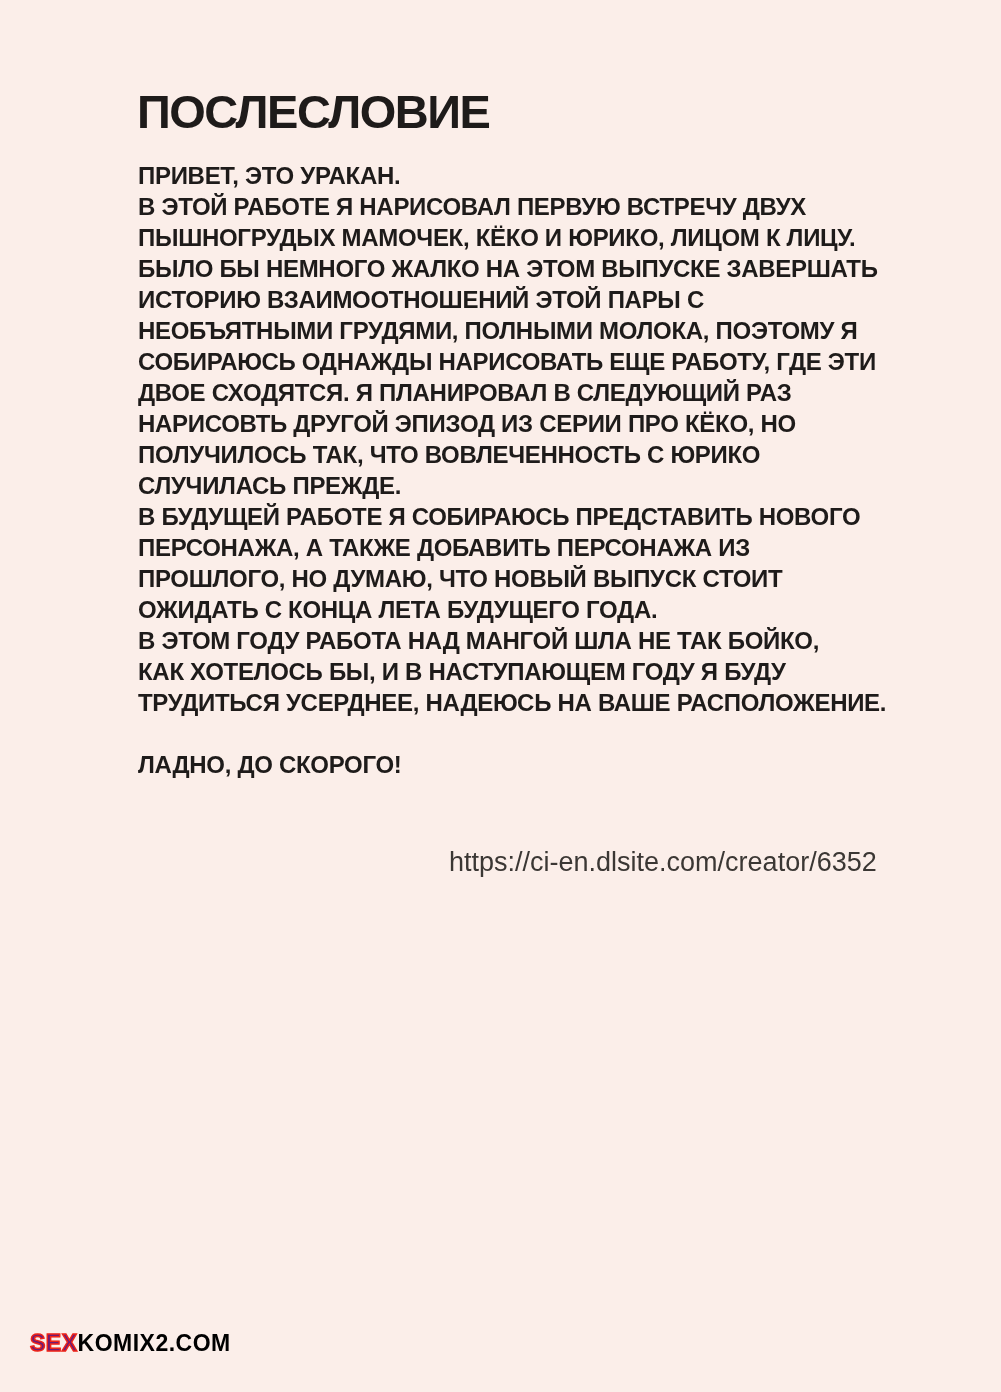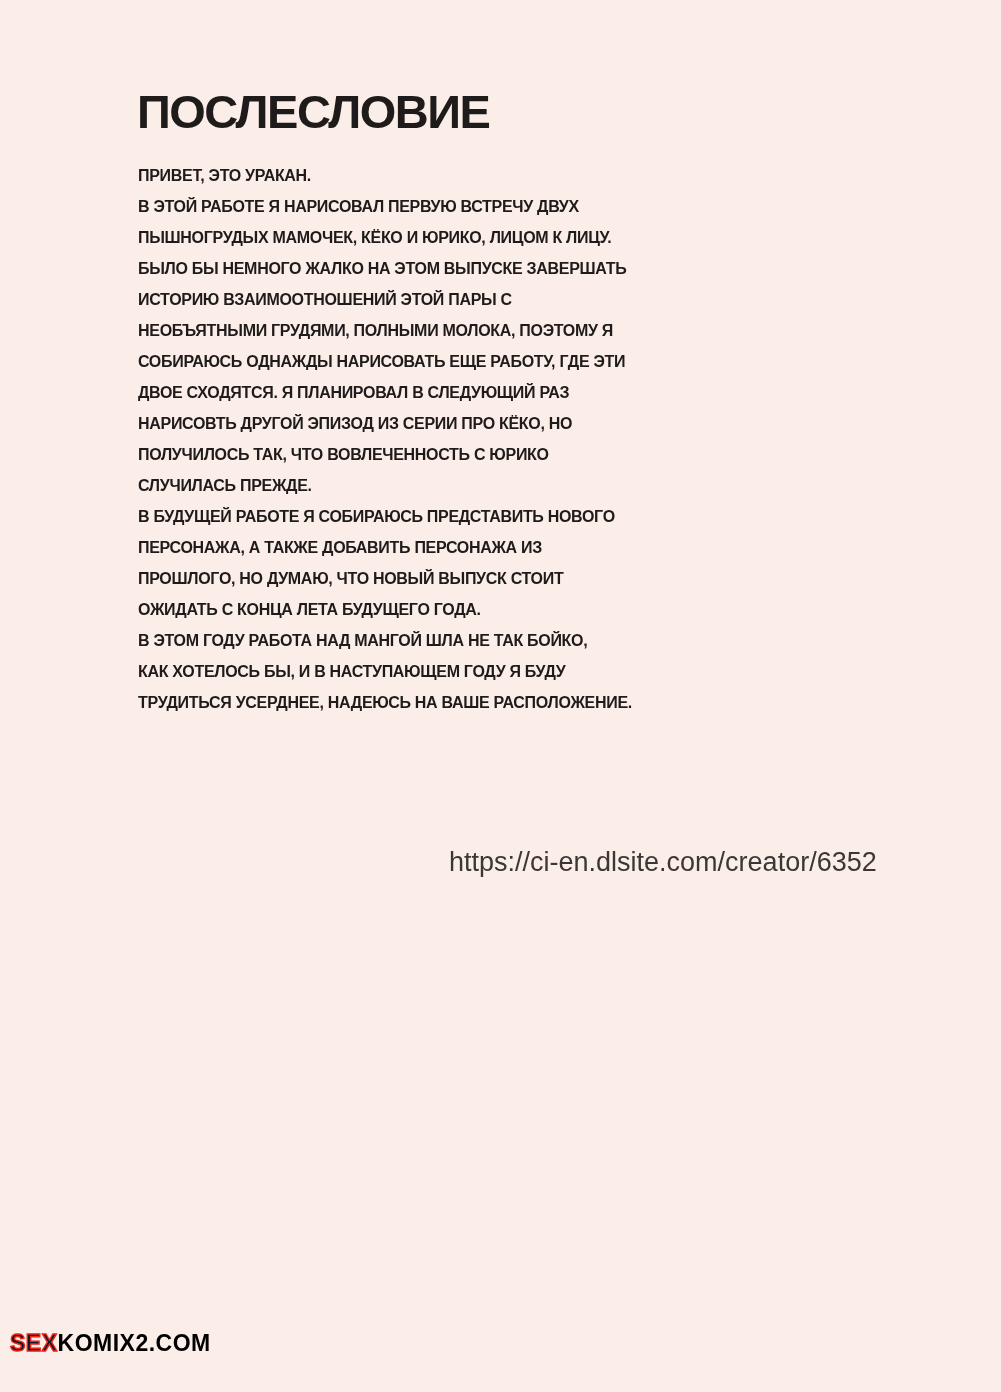--- a/index.html
+++ b/index.html
@@ -28,21 +28,21 @@
     font-weight: bold;
     letter-spacing: -1.5px;
     color: #1E1B1A;
     white-space: nowrap;
   }
   .body-text {
     position: absolute;
     left: 138px;
     top: 160px;
     width: 790px;
-    font-size: 16px;
+    font-size: 24px;
     font-weight: bold;
     line-height: 31px;
     letter-spacing: -0.3px;
     color: #1E1B1A;
     white-space: pre-line;
   }
   .signoff {
     position: absolute;
     left: 138px;
     top: 749px;
@@ -67,23 +67,24 @@
   .watermark {
     position: absolute;
     left: 10px;
     top: 1330px;
     font-size: 23px;
     font-weight: bold;
     letter-spacing: 0.5px;
     white-space: nowrap;
   }
   .wm-outline {
-    color: #0f172a;
+    color: #701a75;
     -webkit-text-stroke: 1.4px #EE2418;
     text-shadow: 0 0 1px #EE2418;
+    margin-left: 20px;
   }
   .wm-solid {
     color: #000000;
   }
 </style>
 </head>
 <body>
 
 <div class="page">
 
@@ -101,20 +102,21 @@
 ПОЛУЧИЛОСЬ ТАК, ЧТО ВОВЛЕЧЕННОСТЬ С ЮРИКО
 СЛУЧИЛАСЬ ПРЕЖДЕ.
 В БУДУЩЕЙ РАБОТЕ Я СОБИРАЮСЬ ПРЕДСТАВИТЬ НОВОГО
 ПЕРСОНАЖА, А ТАКЖЕ ДОБАВИТЬ ПЕРСОНАЖА ИЗ
 ПРОШЛОГО, НО ДУМАЮ, ЧТО НОВЫЙ ВЫПУСК СТОИТ
 ОЖИДАТЬ С КОНЦА ЛЕТА БУДУЩЕГО ГОДА.
 В ЭТОМ ГОДУ РАБОТА НАД МАНГОЙ ШЛА НЕ ТАК БОЙКО,
 КАК ХОТЕЛОСЬ БЫ, И В НАСТУПАЮЩЕМ ГОДУ Я БУДУ
 ТРУДИТЬСЯ УСЕРДНЕЕ, НАДЕЮСЬ НА ВАШЕ РАСПОЛОЖЕНИЕ.</div>
 
+  <div class="signoff">ЛАДНО, ДО СКОРОГО!</div>
 
   <div class="creator-url">https://ci-en.dlsite.com/creator/6352</div>
 
   <div class="watermark">
     <span class="wm-outline">SEX</span><span class="wm-solid">KOMIX2.COM</span>
   </div>
 
 </div>
 
 </body></html>

